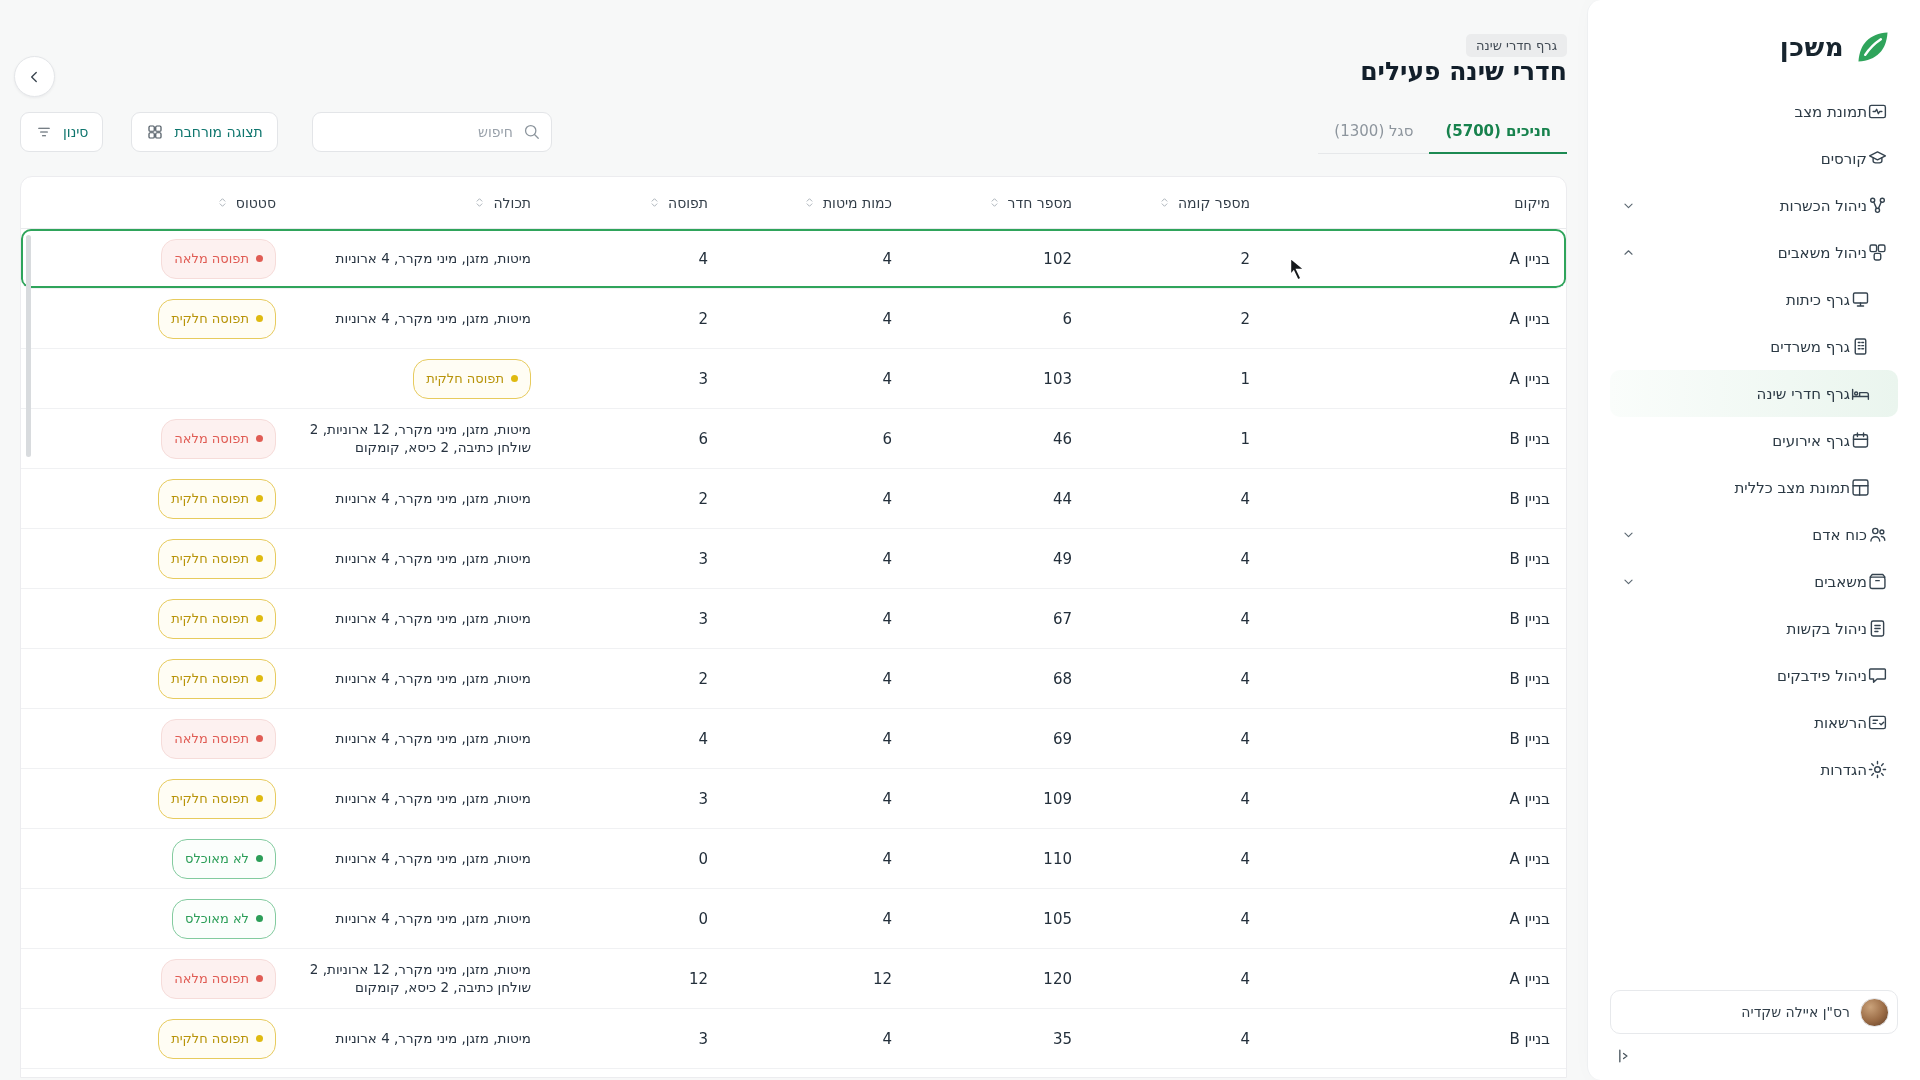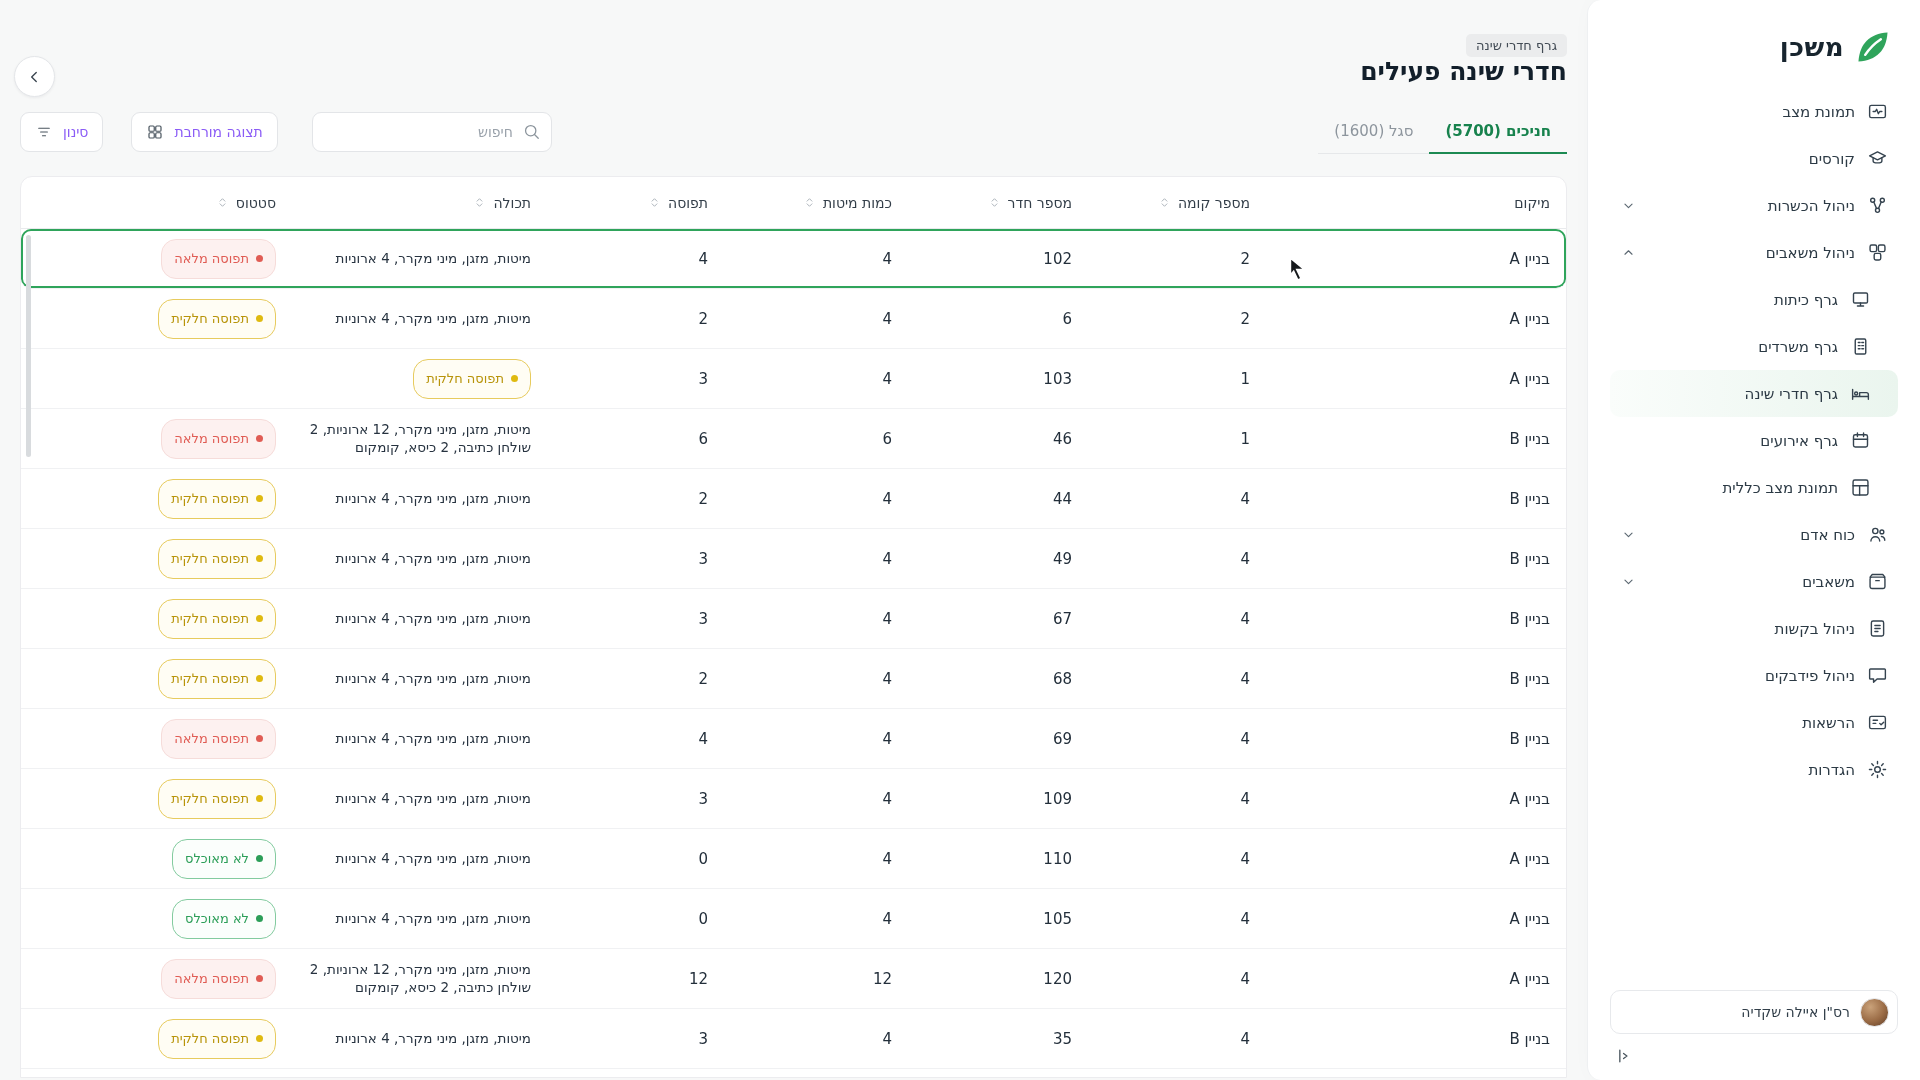--- a/index.html
+++ b/index.html
@@ -15,21 +15,21 @@
     width:333px; height:1080px; background:#fff; flex:0 0 333px;
     border-radius:14px 0 0 14px; border-left:1px solid #eef0f2;
     box-shadow: 12px 0 30px rgba(20,30,40,.05);
     display:flex; flex-direction:column; padding:26px 22px 14px;
   }
   .brand { display:flex; align-items:center; gap:10px; padding:2px 6px 22px; }
   .brand .logo { width:38px; height:38px; display:inline-flex; }
   .brand .brand-name { font-size:26px; font-weight:700; color:#18252f; letter-spacing:.5px; }
   .nav { flex:1 1 auto; display:flex; flex-direction:column; }
   .nav-item {
-    display:flex; align-items:center; gap:12px; height:47px; padding:0 10px;
+    display:flex; align-items:center; height:47px; padding:0 10px;
     border-radius:10px; font-size:15px; color:#2c3a45; cursor:pointer; flex:0 0 auto;
   }
   .nav-item .icn { width:21px; height:21px; color:#35434f; flex:0 0 21px; display:inline-flex; }
   .nav-item .icn svg, .chev svg, .icn svg { width:100%; height:100%; display:block; }
   .nav-item.sub { padding-right:27px; }
   .nav-item.active { background:linear-gradient(270deg,#eaf5ee 0%,#fafdfb 100%); }
   .chev { margin-inline-start:auto; width:17px; height:17px; color:#5c6872; display:inline-flex; }
   .user-chip {
     margin-top:auto; border:1px solid #e7e9ec; border-radius:10px; height:44px;
     display:flex; align-items:center; gap:10px; padding:0 8px; background:#fff;
@@ -71,21 +71,21 @@
     width:100%; height:100%; border:1px solid #e3e5e8; border-radius:9px; background:#fff;
     padding:0 38px 0 12px; font-size:14px; color:#333; outline:none;
     font-family:"DejaVu Sans","Liberation Sans",sans-serif;
   }
   .search-box input::placeholder { color:#9aa2ab; }
   .search-box .icn {
     position:absolute; right:11px; top:10px; width:19px; height:19px; color:#8b949c; pointer-events:none;
   }
   .btn {
     height:40px; display:inline-flex; align-items:center; gap:10px; padding:0 14px;
-    background:#fff; border:1px solid #e3e5e8; border-radius:9px; font-size:14px; color:#8b5cf6;
+    background:#fff; border:1px solid #e3e5e8; border-radius:9px; font-size:14px; color:#0f766e;
     cursor:pointer; white-space:nowrap;
     font-family:"DejaVu Sans","Liberation Sans",sans-serif;
   }
   .btn .icn { width:18px; height:18px; color:#49545e; display:inline-flex; }
   .btn + .btn { margin-inline-start:28px; }
 
   
   .table-card {
     position:relative; margin:22px 20px 0; height:902px; background:#fff;
     border:1px solid #ececef; border-radius:12px 12px 0 0; overflow:hidden;
@@ -320,21 +320,21 @@
     </div>
 
     <div class="page-head">
       <span class="crumb">גרף חדרי שינה</span>
       <h1 class="page-title">חדרי שינה פעילים</h1>
     </div>
 
     <div class="toolbar">
       <div class="tabs">
         <div class="tab active">חניכים (5700)</div>
-        <div class="tab">סגל (1600)</div>
+        <div class="tab">סגל (1300)</div>
       </div>
       <div class="tb-spacer"></div>
       <div class="search-box">
         <input type="text" placeholder="חיפוש" style="">
         <span class="icn">
             <svg viewBox="0 0 24 24" fill="none" stroke="currentColor" stroke-width="1.6" stroke-linecap="round" stroke-linejoin="round">
               <circle cx="11" cy="11" r="6.5"></circle>
               <path d="M15.8 15.8L20.5 20.5"></path>
             </svg>
           </span>

